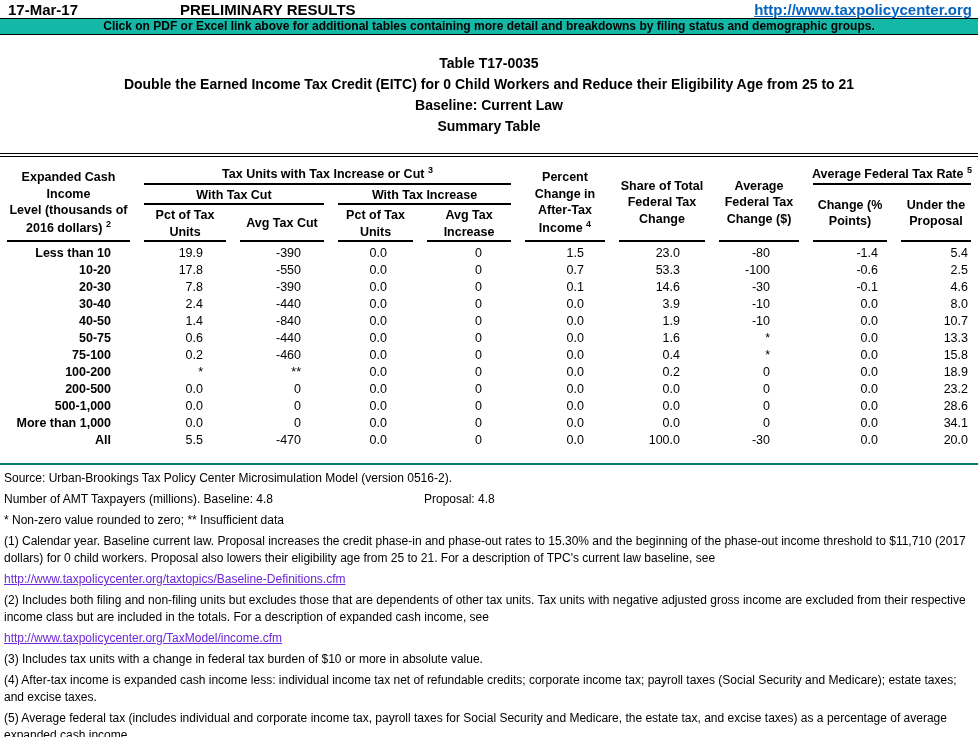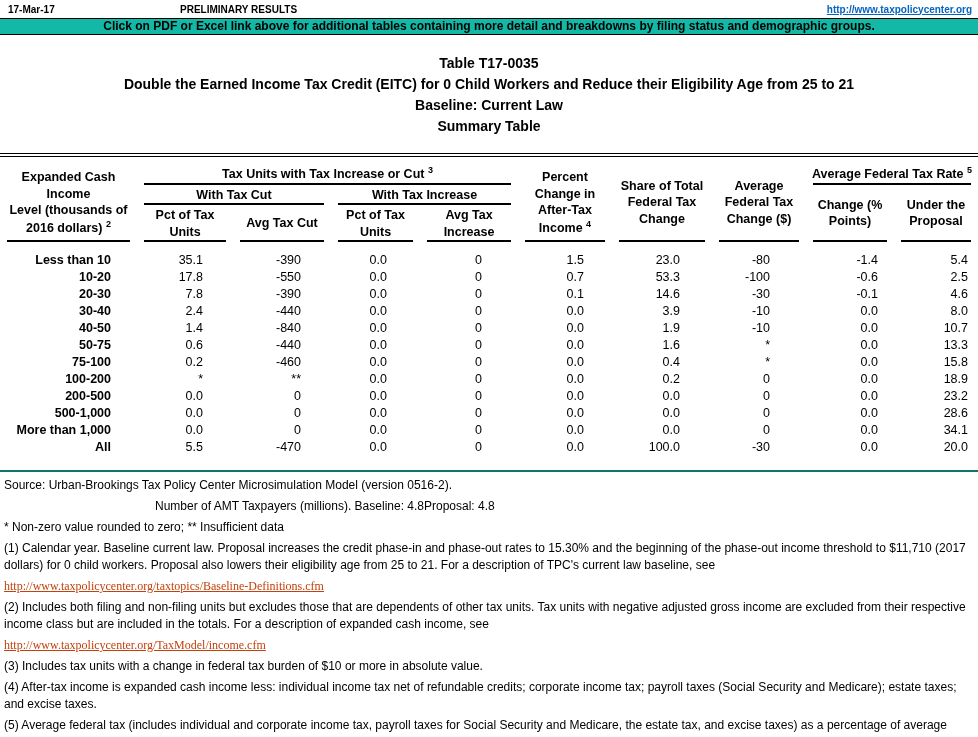--- a/index.html
+++ b/index.html
@@ -10,21 +10,21 @@
     color: #000;
   }
   .page { width: 978px; }
 
   
   .top-bar {
     display: flex;
     align-items: center;
     height: 18px;
     padding: 0 6px 0 8px;
-    font-size: 10px;
+    font-size: 15px;
     font-weight: bold;
   }
   .top-bar .date { width: 132px; }
   .top-bar .prelim { flex: 1; margin-left: 40px; }
   .top-bar .url a { color: #0563C1; text-decoration: underline; font-weight: bold; }
 
   .banner {
     height: 17px;
     line-height: 15px;
     background: #14b8a6;
@@ -66,37 +66,37 @@
     border-bottom: 2px solid #000;
   }
   thead tr.group-row th { padding-top: 8px; }
   td {
     font-size: 12.5px;
     line-height: 17px;
     text-align: right;
     white-space: nowrap;
     overflow: hidden;
   }
-  tbody tr:first-child td { padding-top: 10px; text-align: right; }
+  tbody tr:first-child td { padding-top: 3px; text-align: right; }
   td.c0 { font-weight: bold; padding-right: 26px; }
   td.c1 { padding-right: 30px; }
   td.c2 { padding-right: 30px; }
   td.c3 { padding-right: 33px; }
   td.c4 { padding-right: 36px; }
   td.c5 { padding-right: 28px; }
   td.c6 { padding-right: 32px; }
   td.c7 { padding-right: 36px; }
   td.c8 { padding-right: 16px; }
   td.c9 { padding-right: 10px; }
 
   
   .footnotes { margin-top: 5px; font-size: 12px; line-height: 17px; }
   .footnotes p { margin: 4px; }
-  .footnotes a { color: #c2410c; text-decoration: underline; font-family: Liberation Serif, serif; }
-  .amt-line .amt-left { display: inline-block; width: 420px; text-align: right; }
+  .footnotes a { color: #6d28d9; text-decoration: underline; }
+  .amt-line .amt-left { display: inline-block; width: 420px; }
 </style>
 </head>
 <body>
 
 <div class="page">
 
   <div class="top-bar">
     <span class="date">17-Mar-17</span>
     <span class="prelim">PRELIMINARY RESULTS</span>
     <span class="url"><a href="#">http://www.taxpolicycenter.org</a></span>
@@ -157,21 +157,21 @@
           <th class="rule"><span class="hl">Avg Tax Cut</span></th>
           <th class="rule"><span class="hl">Pct of Tax
 Units</span></th>
           <th class="rule"><span class="hl">Avg Tax
 Increase</span></th>
         </tr>
       </thead>
       <tbody>
           <tr>
             <td class="c0">Less than 10</td>
-            <td class="c1">35.1</td>
+            <td class="c1">19.9</td>
             <td class="c2">-390</td>
             <td class="c3">0.0</td>
             <td class="c4">0</td>
             <td class="c5">1.5</td>
             <td class="c6">23.0</td>
             <td class="c7">-80</td>
             <td class="c8">-1.4</td>
             <td class="c9">5.4</td>
           </tr>
           <tr>

